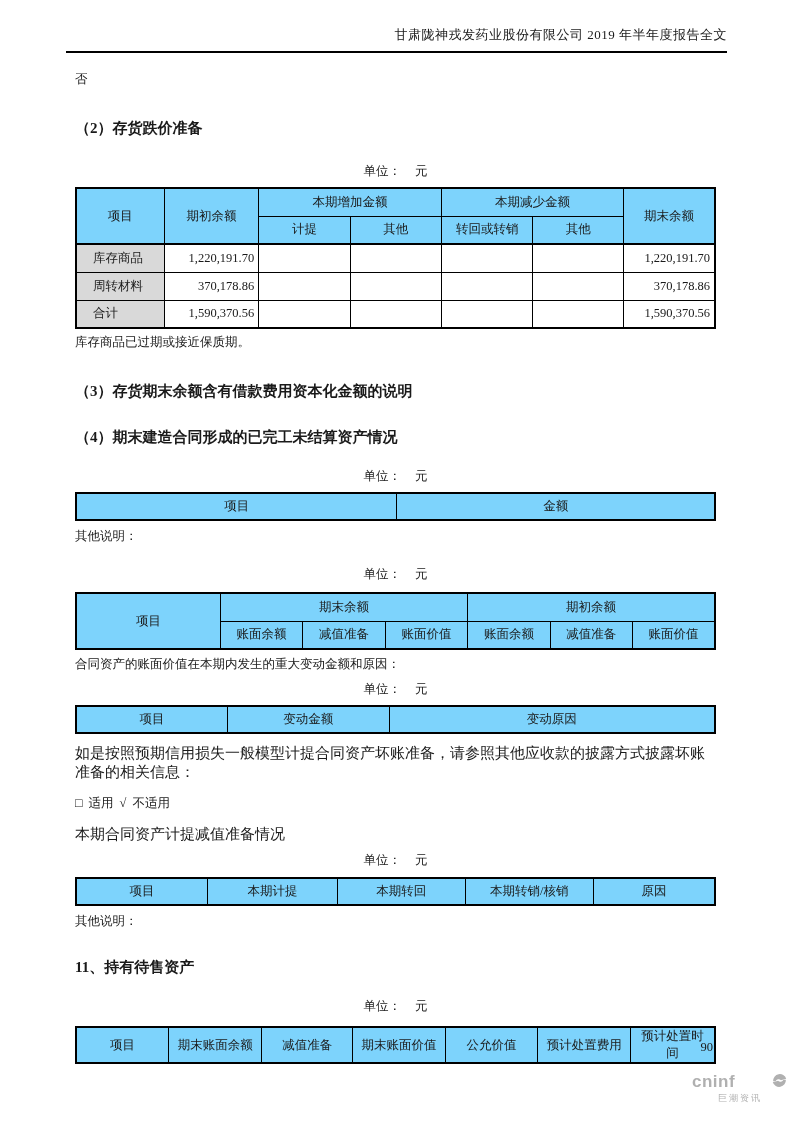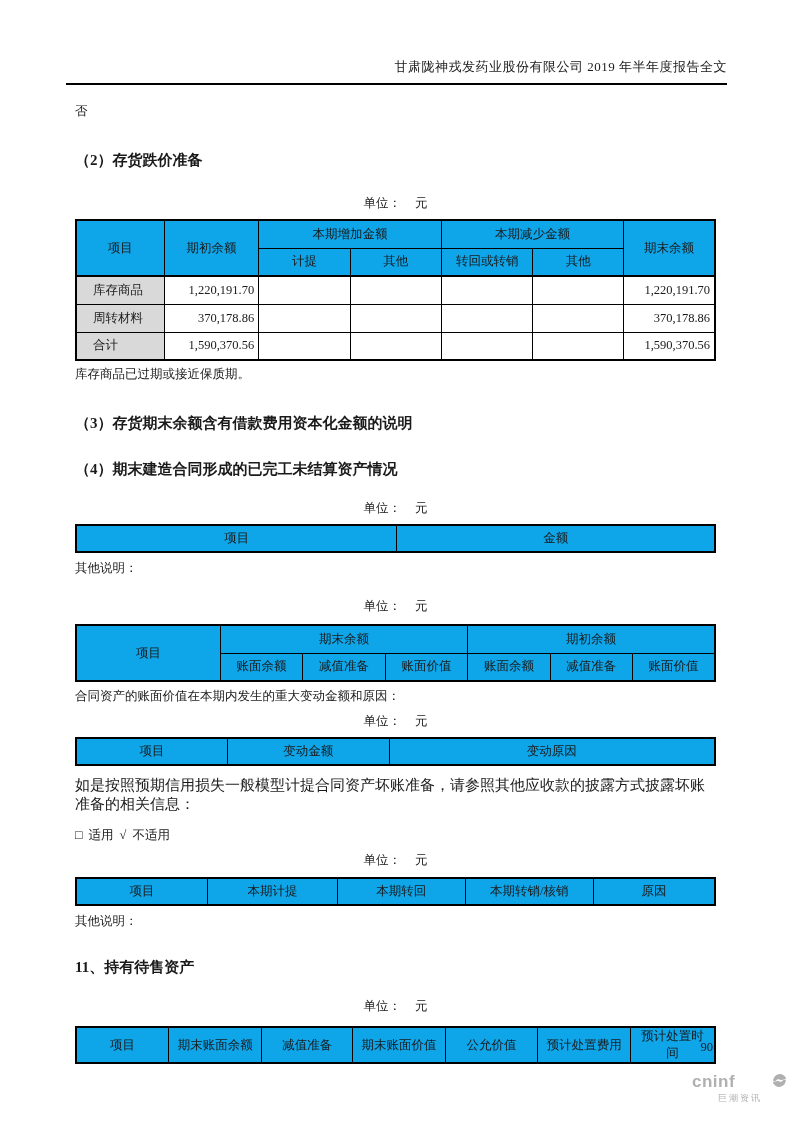--- a/index.html
+++ b/index.html
@@ -7,21 +7,21 @@
   .page {
     position:relative;
     width:793px; height:1122px;
     margin:0 auto;
     background:#ffffff;
     font-family:"Liberation Serif","DejaVu Serif",serif;
     color:#1a1a1a;
     overflow:hidden;
   }
   .doc-header {
-    margin:58px 66px 0 66px;
+    margin:26px 66px 0 66px;
     padding-bottom:7px;
     border-bottom:2px solid #000;
     text-align:right;
     font-size:13px;
     letter-spacing:0.5px;
   }
   .content { margin:0 77px 0 75px; }
   .answer-line { margin-top:18px; font-size:12.5px; }
   .sec-heading { margin-top:31px; font-size:15px; font-weight:bold; }
   .sec-heading.tight { margin-top:27px; }
@@ -36,21 +36,21 @@
   .note-line { font-size:12.5px; margin-top:5px; }
   .para-line { font-size:15px; }
   table {
     width:100%;
     border-collapse:collapse;
     border:2px solid #000;
     font-size:12.5px;
     table-layout:fixed;
   }
   th, td { border:1px solid #000; padding:0 4px; font-weight:normal; }
-  th { background:#0ea5e9; text-align:center; }
+  th { background:#7dd3fc; text-align:center; }
   .hdr-bottom { border-bottom:2px solid #000; }
   .t1 th { height:28px; }
   .t1 td { height:28px; }
   .t1 td.item-cell { background:#d9d9d9; text-align:left;padding-left:16px; }
   .t1 td.num-cell { text-align:right; }
   .hdr-only th { height:27px; }
   .t3 th { height:28px; }
   .applicable-line { font-size:12.5px; }
   .applicable-line span { margin-right:6px; }
   .page-number {
@@ -219,20 +219,21 @@
       </tr>
     </tbody>
       </table>
 
     <div class="para-line" style="margin-top:10px;">如是按照预期信用损失一般模型计提合同资产坏账准备，请参照其他应收款的披露方式披露坏账准备的相关信息：</div>
 
     <div class="applicable-line" style="margin-top:13px;">
       <span>□</span><span>适用</span><span>√</span><span>不适用</span>
     </div>
 
+    <div class="para-line" style="margin-top:13px;">本期合同资产计提减值准备情况</div>
 
     <div class="unit-line u5">
       <span>单位：</span><span class="unit-value">元</span>
     </div>
 
     <table class="hdr-only">
       <colgroup>
           <col style="width:20.6%">
           <col style="width:20.3%">
           <col style="width:20%">

